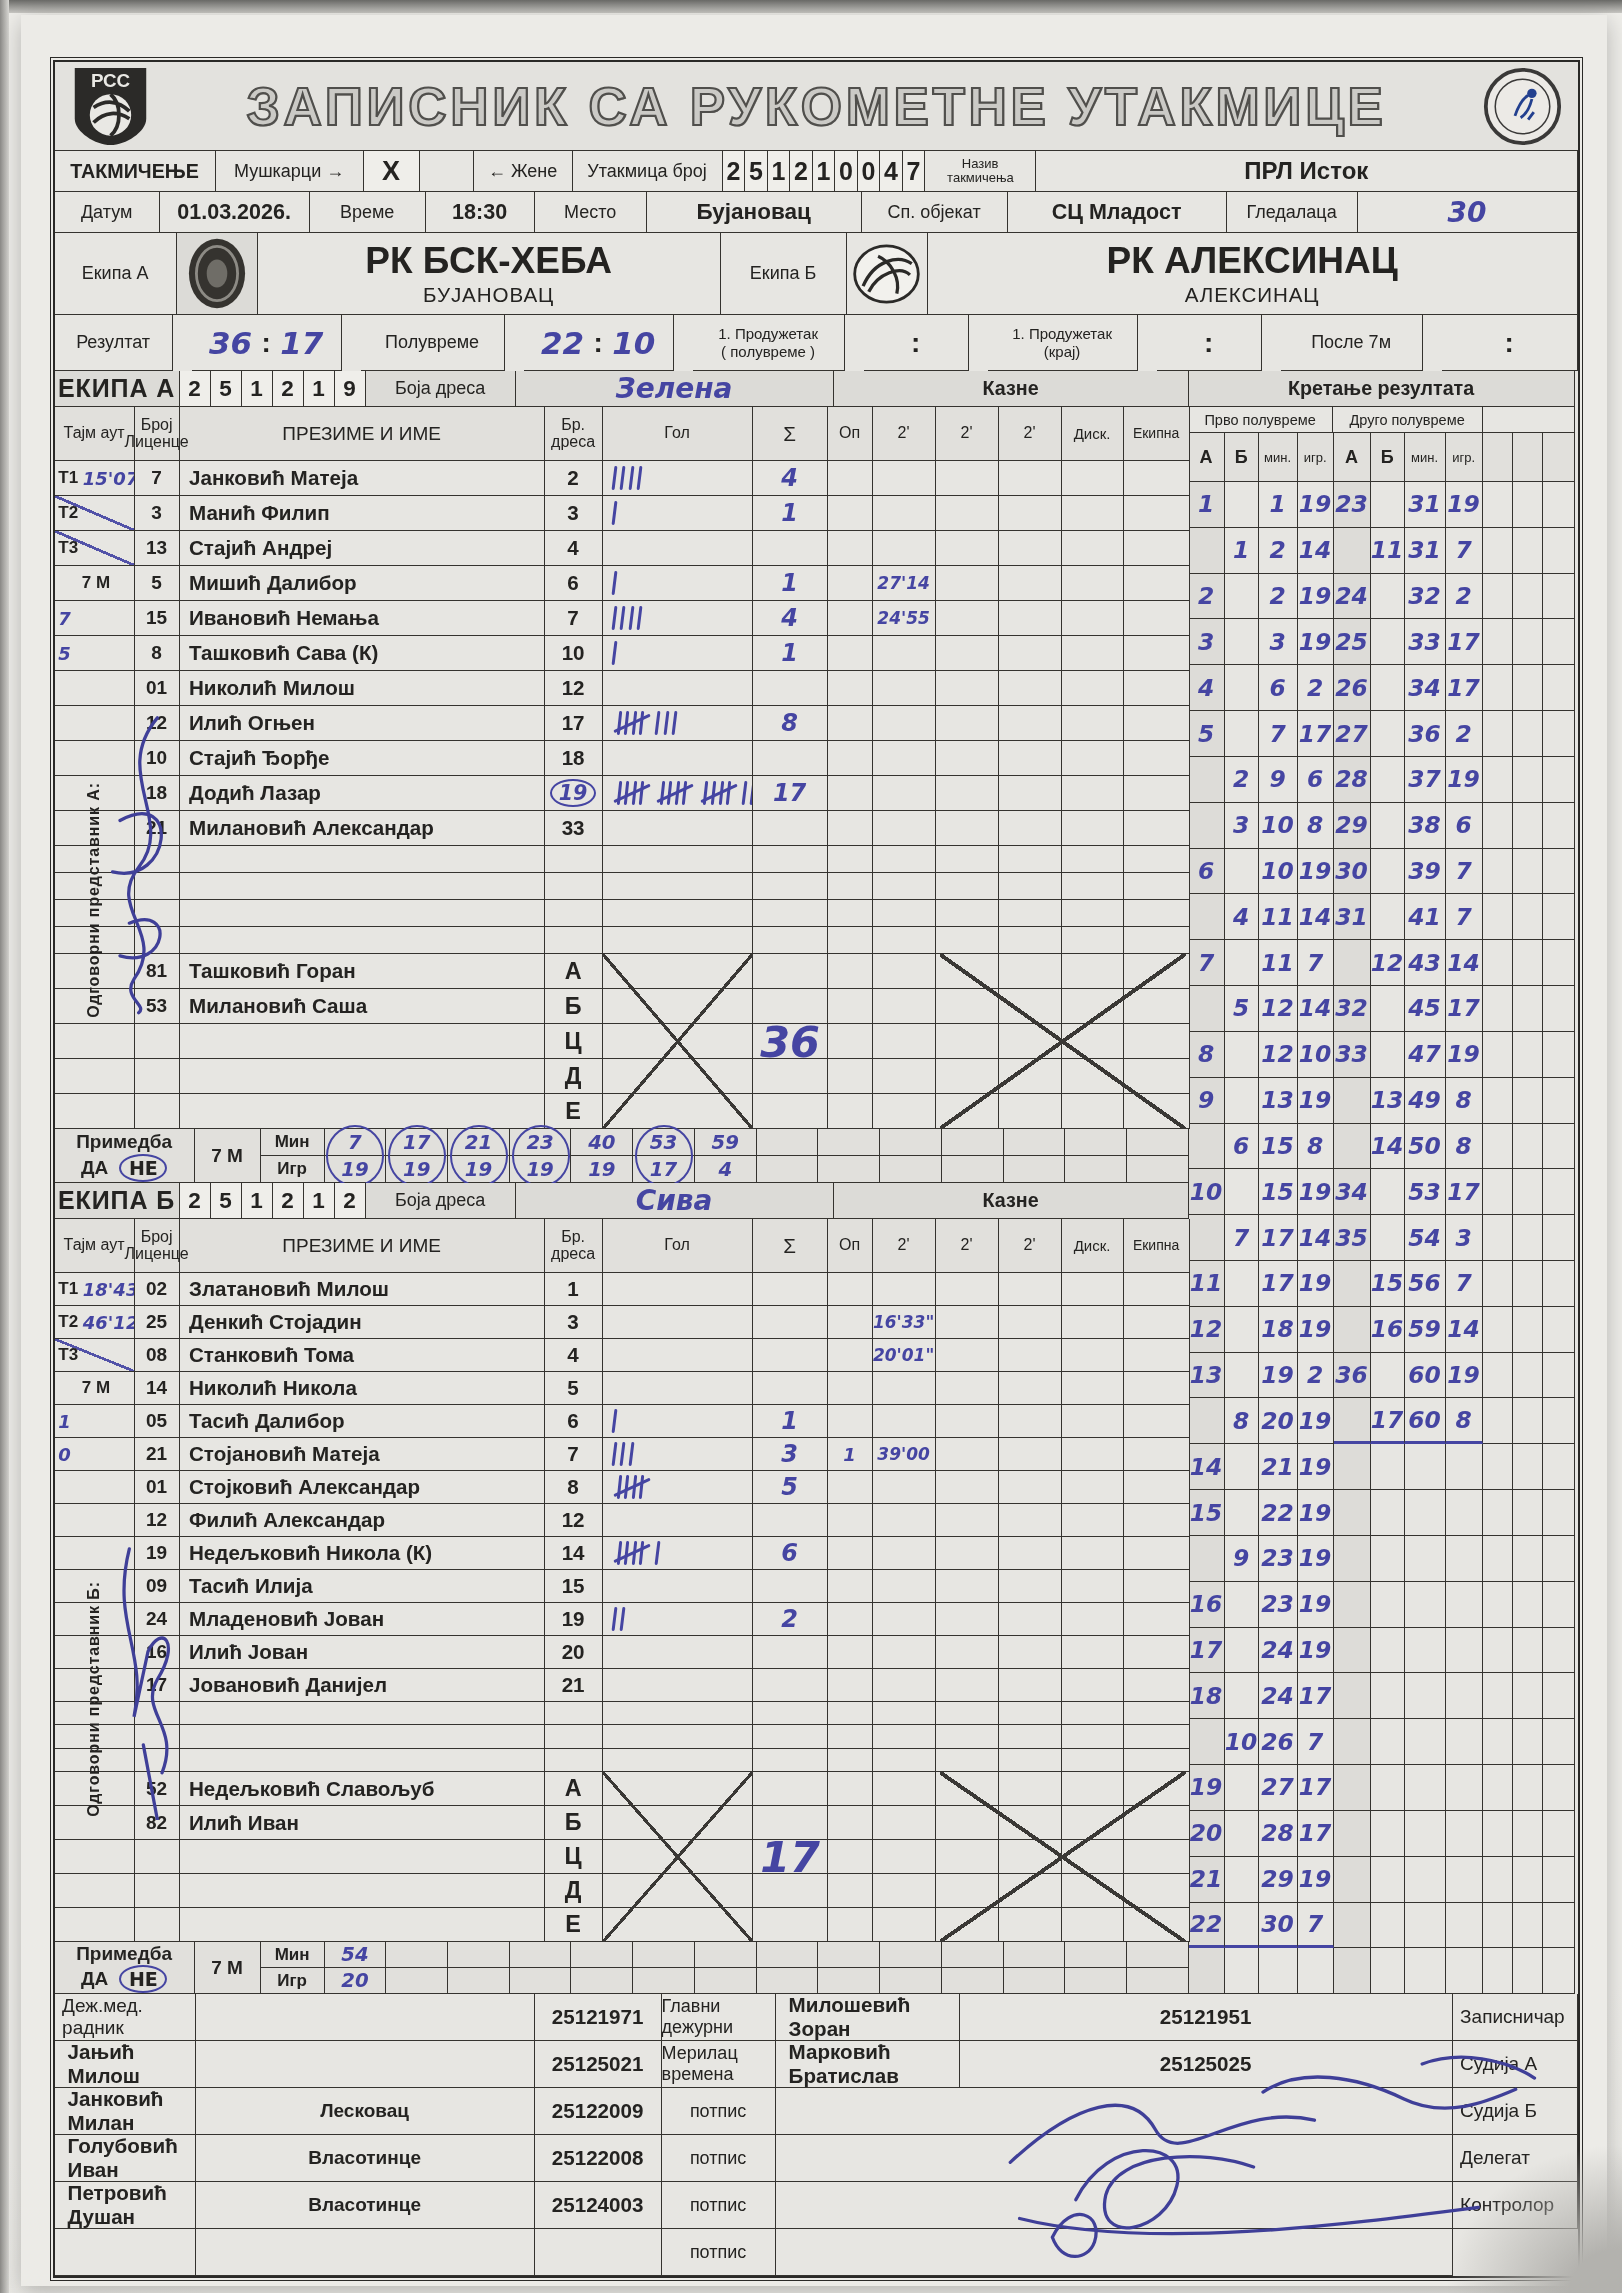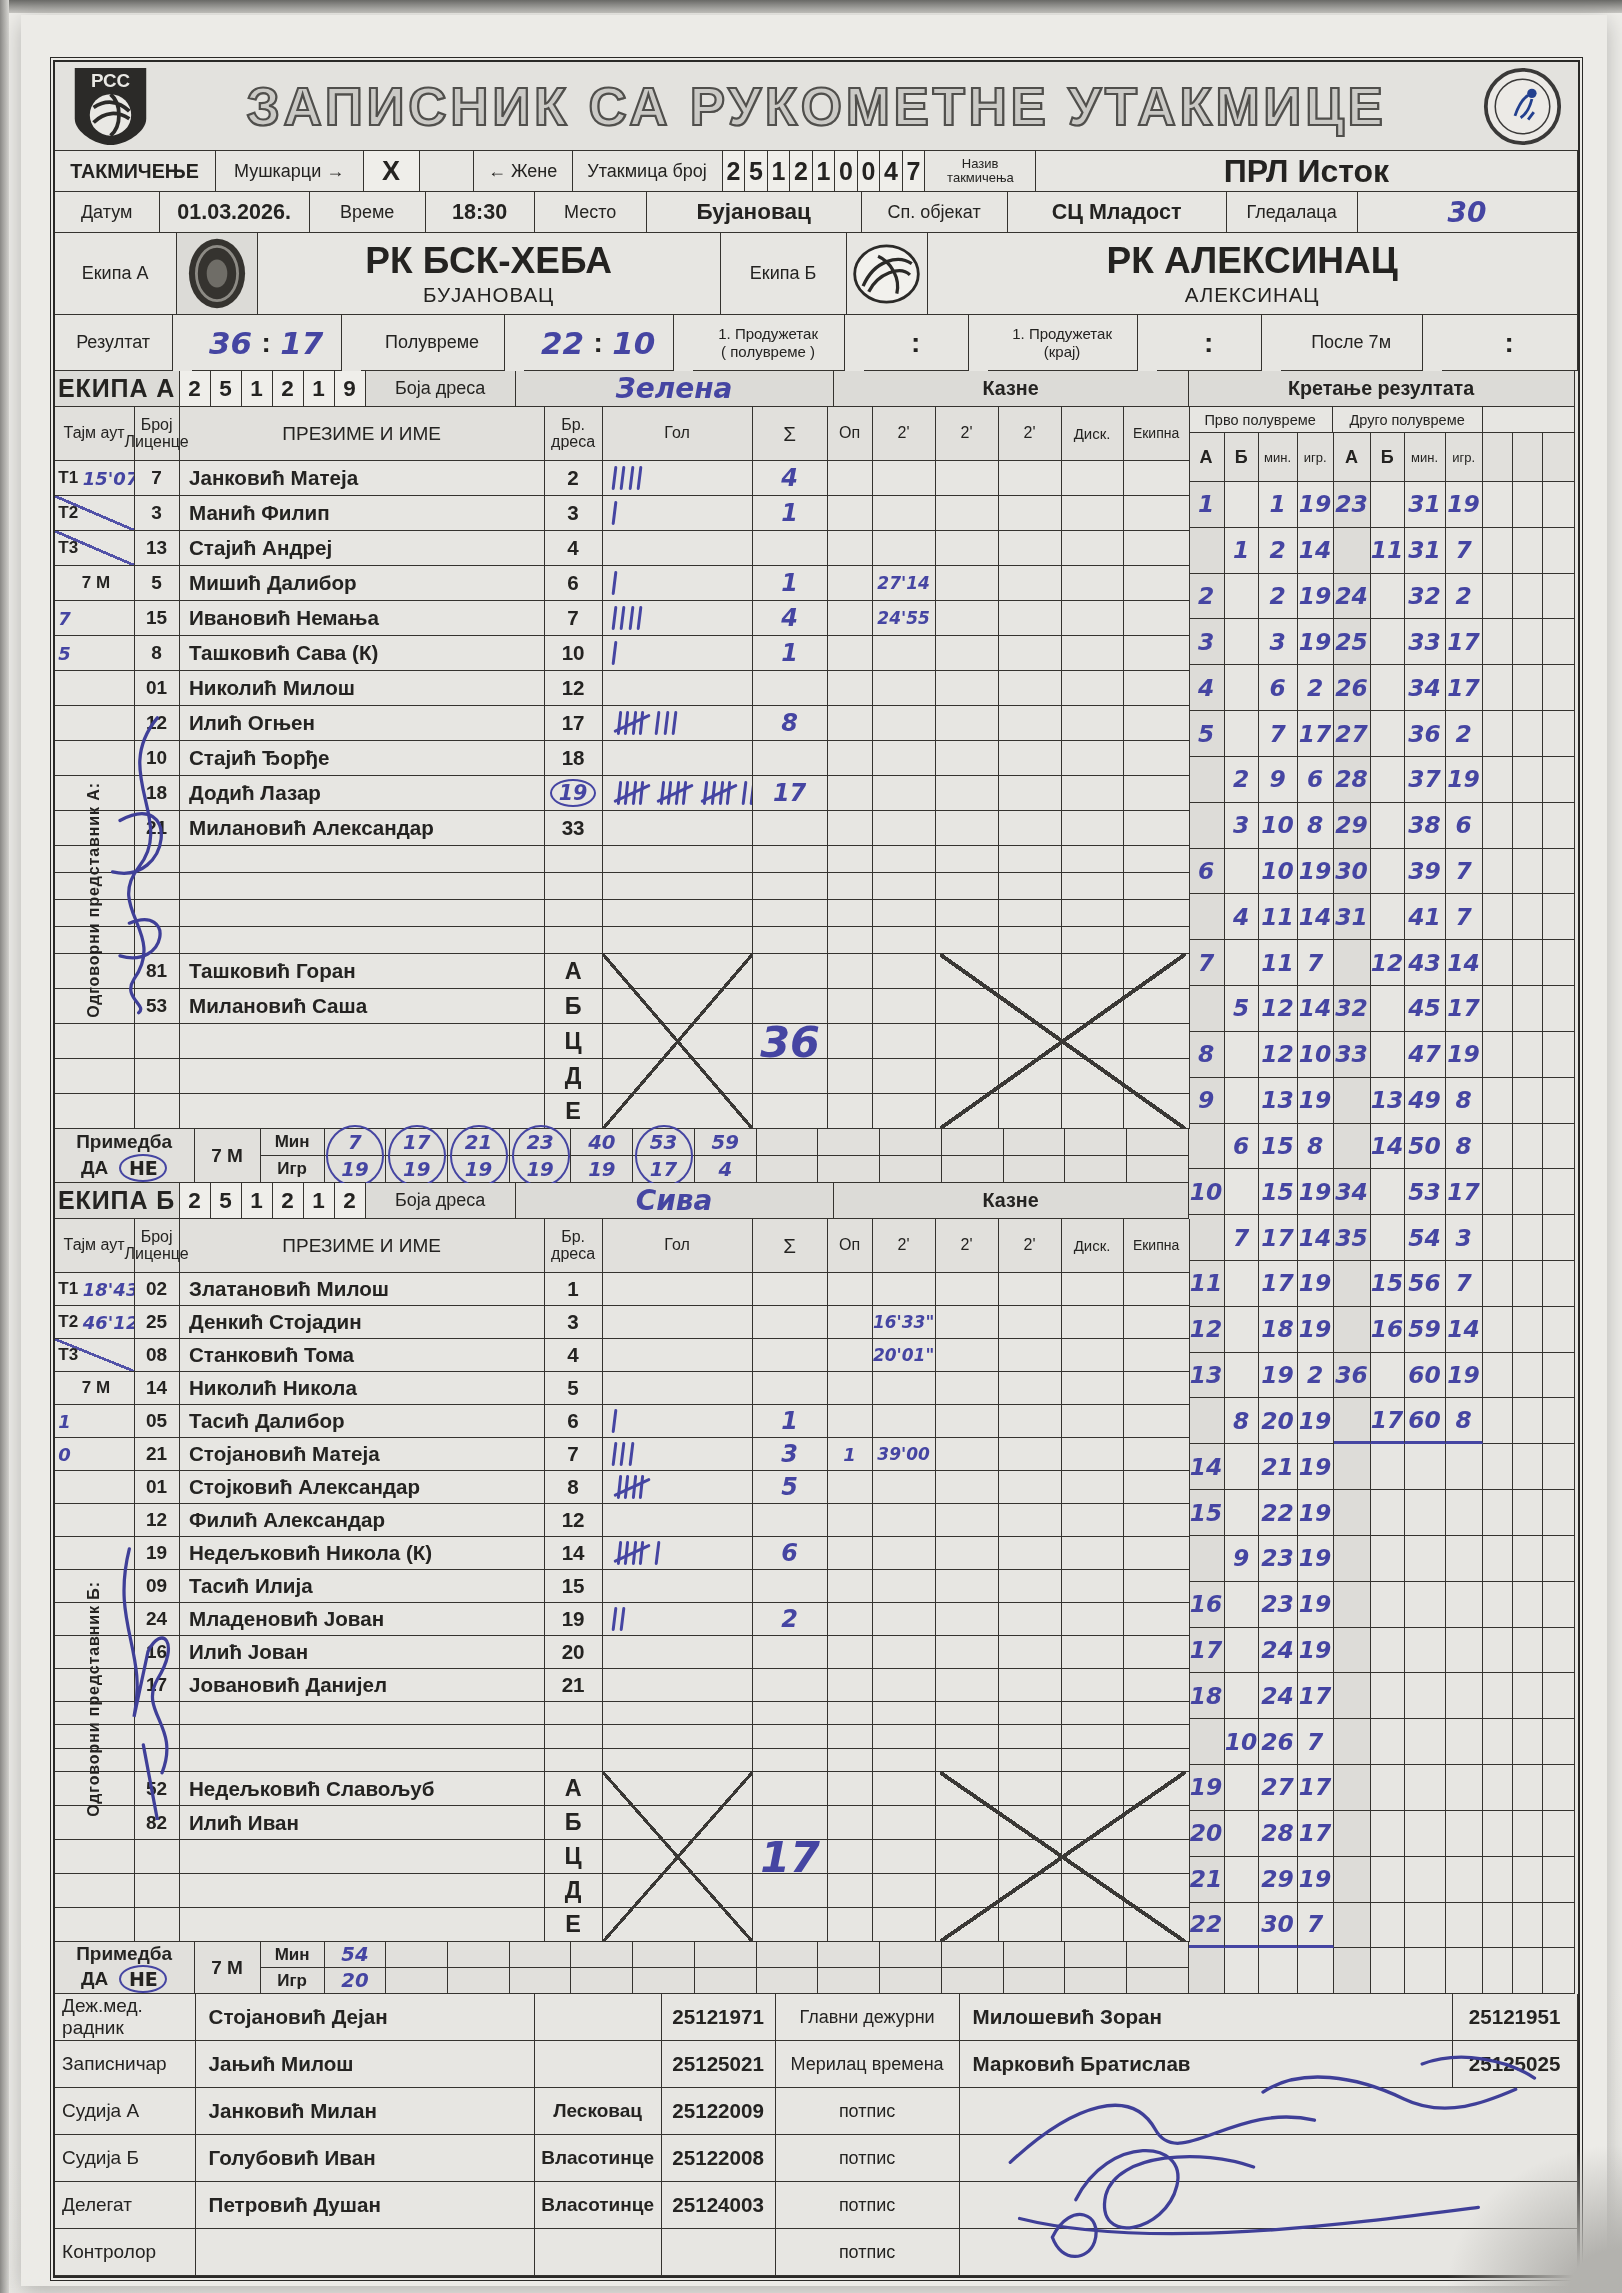--- a/index.html
+++ b/index.html
@@ -143,21 +143,21 @@
         <div class="cell digitbox">1</div>
         <div class="cell digitbox">2</div>
         <div class="cell digitbox">1</div>
         <div class="cell digitbox">0</div>
         <div class="cell digitbox">0</div>
         <div class="cell digitbox">4</div>
         <div class="cell digitbox">7</div>
         <div class="lab" style="flex-direction:column;font-size:13px;line-height:1.1;">
             <span style="width:66px;text-align:center;">Назив такмичења</span>
           </div>
-        <div class="cell bold" style="font-size:32px;">ПРЛ Исток</div>
+        <div class="cell bold" style="font-size:24px;">ПРЛ Исток</div>
       </div>
 
       <div class="grid r2">
         <div class="lab">Датум</div>
         <div class="cell bold" style="font-size:21.5px;">01.03.2026.</div>
         <div class="lab">Време</div>
         <div class="cell bold" style="font-size:21.5px;">18:30</div>
         <div class="lab">Место</div>
         <div class="cell bold" style="font-size:22.5px;">Бујановац</div>
         <div class="lab">Сп. објекат</div>
@@ -1575,21 +1575,20 @@
                 <div class="cell"></div>
                 <div class="cell"></div>
                 <div class="cell"></div>
               </div>
             </div>
           </div>
       </div>
 
       <div class="bottom" id="bottom">
           <div class="cell brole">Деж.мед. радник</div>
-          <div class="cell bname">Стојановић Дејан</div>
           <div class="cell bcity"></div>
           <div class="cell bid">25121971</div>
           <div class="cell blab">Главни дежурни</div>
           <div class="cell bname">Милошевић Зоран</div>
           <div class="cell bid">25121951</div>
           <div class="cell brole">Записничар</div>
           <div class="cell bname">Јањић Милош</div>
           <div class="cell bcity"></div>
           <div class="cell bid">25125021</div>
           <div class="cell blab">Мерилац времена</div>

